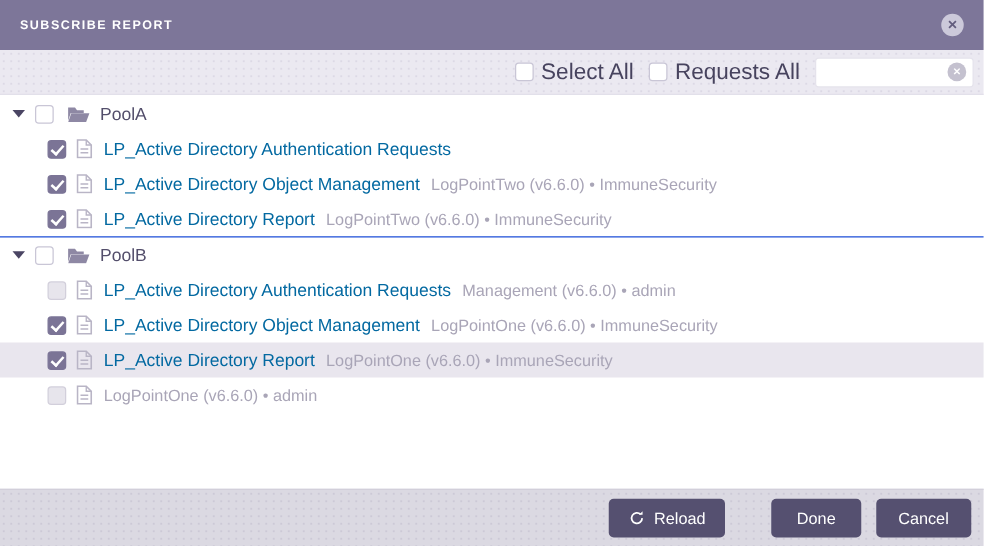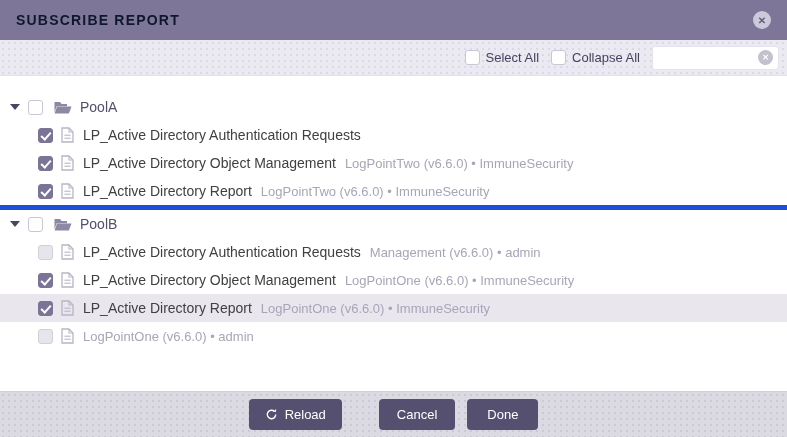--- a/index.html
+++ b/index.html
@@ -1,56 +1,56 @@
 <!DOCTYPE html>
 <html><head>
 <meta charset="utf-8">
 <style>
   * { margin:0; padding:0; box-sizing:border-box; }
   html,body { width:787px; height:437px; font-family:"Liberation Sans", sans-serif; background:#fff; overflow:hidden; }
   .dialog { width:787px; height:437px; display:flex; flex-direction:column; }
 
   
   .header { height:40px; flex:0 0 40px; background:#7d7699; display:flex; align-items:center; justify-content:space-between; padding:0 16px; }
-  .header-title { color:#0f172a; font-size:14px; font-weight:bold; letter-spacing:1.2px; }
+  .header-title { color:#ffffff; font-size:10px; font-weight:bold; letter-spacing:1.2px; }
   .close-btn { width:18px; height:18px; border-radius:50%; background:#ccc9da; color:#625c7d; font-size:10px; font-weight:bold; display:flex; align-items:center; justify-content:center; cursor:pointer; }
 
   
   .toolbar { height:36px; flex:0 0 36px; background-color:#ebe9f1;
     background-image:radial-gradient(circle, #dcd9e5 1px, rgba(0,0,0,0) 1px); background-size:6px 6px;
     display:flex; align-items:center; justify-content:flex-end; gap:12px; padding:0 8px; border-bottom:1px solid #e2e0ea; }
-  .cb-label { display:flex; gap:6px; color:#47435e; font-size:13px; font-weight:500; }
+  .cb-label { display:flex; align-items:center; gap:6px; color:#47435e; font-size:18px; font-weight:500; }
   .cb { width:15px; height:15px; border-radius:3px; background:#ffffff; border:1px solid #c9c6d6; position:relative; flex:0 0 15px; }
   .cb.checked { background:#7b7496; border-color:#7b7496; }
   .cb.checked::after { content:""; position:absolute; left:4px; top:1px; width:4px; height:8px; border-right:2px solid #fff; border-bottom:2px solid #fff; transform:rotate(42deg); }
   .cb.item-unchecked { background:#e7e5ec; border-color:#d2cfdb; }
   .search-box { width:127px; height:24px; background:#fff; border:1px solid #e5e3ec; border-radius:3px; display:flex; align-items:center; padding:0 5px; }
   .search-input { flex:1; min-width:0; border:none; outline:none; font-size:12px; color:#55506b; background:transparent; }
   .search-clear { width:15px; height:15px; border-radius:50%; background:#c4c1cf; color:#fff; font-size:8px; font-weight:bold; display:flex; align-items:center; justify-content:center; cursor:pointer; flex:0 0 15px; }
 
   
-  .tree { flex:1 1 auto; background:#fff; padding-top:17px; }
-  .group + .group { border-top:5px solid #1d4ed8; }
+  .tree { flex:1 1 auto; background:#fff; padding-top:1px; }
+  .group + .group { border-top:1px solid #1d4ed8; }
   .row { height:28px; display:flex; align-items:center; }
   .group-row { padding-left:10px; }
   .caret { width:0; height:0; border-left:5px solid transparent; border-right:5px solid transparent; border-top:6px solid #4a4563; margin-right:8px; cursor:pointer; }
   .group-row .cb { margin-right:11px; }
   .folder-icon { margin-right:8px; display:flex; }
   .group-label { color:#534e6b; font-size:14px; font-weight:500; }
   .item-row { padding-left:38px; }
   .item-row.highlight { background:#e9e6ee; }
   .item-row .cb { margin-right:8px; }
   .doc-icon { margin-right:9px; display:flex; }
-  .item-name { color:#404040; font-size:14px; margin-right:9px; white-space:nowrap;text-align:center; }
+  .item-name { color:#0369a1; font-size:14px; margin-right:9px; white-space:nowrap;text-align:center; }
   .item-meta { color:#a9a5b7; font-size:13px; white-space:nowrap; }
 
   
   .footer { height:46px; flex:0 0 46px; background-color:#dbd9e2;
     background-image:radial-gradient(circle, #ccc9d6 1px, rgba(0,0,0,0) 1px); background-size:6px 6px;
-    display:flex; align-items:center; justify-content:center; padding:0 10px; border-top:1px solid #d2cfda;gap:37px; }
+    display:flex; align-items:center; justify-content:flex-end; padding:0 10px; border-top:1px solid #d2cfda;gap:37px; }
   .btn { background:#555070; color:#fff; border:none; border-radius:4px; font-size:13px; font-family:"Liberation Sans", sans-serif;
     padding:8px 16px; display:flex; align-items:center; gap:7px; cursor:pointer; }
   .footer-right { display:flex; gap:12px; }
   .btn.done { padding:8px 20px; }
   .btn.cancel { padding:8px 18px; }
 </style>
 </head>
 <body>
 
 <div class="dialog">
@@ -60,21 +60,21 @@
     <div class="close-btn">✕</div>
   </div>
 
   <div class="toolbar">
     <div class="cb-label">
       <span class="cb"></span>
       <span>Select All</span>
     </div>
     <div class="cb-label">
       <span class="cb"></span>
-      <span>Collapse All</span>
+      <span>Requests All</span>
     </div>
     <div class="search-box">
       <input class="search-input" value="" placeholder="" style="">
       <span class="search-clear">✕</span>
     </div>
   </div>
 
   <div class="tree">
 
     <div class="group">
@@ -207,22 +207,22 @@
     <button class="btn reload">
       <span style="display:flex;">
         <svg width="13" height="13" viewBox="0 0 16 16">
             <path d="M13.2 8a5.2 5.2 0 1 1-1.5-3.7" fill="none" stroke="#ffffff" stroke-width="1.7"></path>
             <path d="M13.6 1.3 v3.4 h-3.4 z" fill="#ffffff"></path>
           </svg>
       </span>
       <span>Reload</span>
     </button>
     <div class="footer-right">
+      <button class="btn done">
+        <span>Done</span>
+      </button>
       <button class="btn cancel">
         <span>Cancel</span>
       </button>
-      <button class="btn done">
-        <span>Done</span>
-      </button>
     </div>
   </div>
 
 </div>
 
 </body></html>

